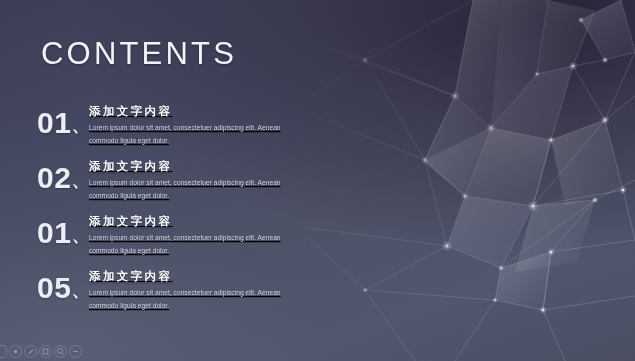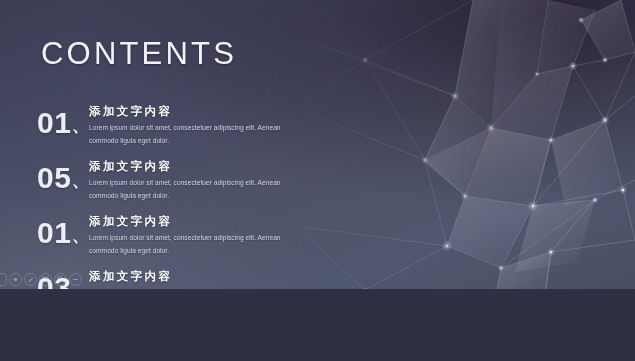--- a/index.html
+++ b/index.html
@@ -3,21 +3,21 @@
 <meta charset="utf-8">
 <style>
   html, body {
     margin: 0;
     padding: 0;
     background: #2f3044;
   }
   #slide {
     position: relative;
     width: 635px;
-    height: 289px;
+    height: 361px;
     overflow: hidden;
     font-family: "Liberation Sans", "DejaVu Sans", sans-serif;
     background:
       radial-gradient(120% 110% at 86% 4%, rgba(38,32,52,0.95) 0%, rgba(46,42,62,0.55) 28%, rgba(60,62,86,0.0) 62%),
       radial-gradient(90% 80% at 10% 96%, rgba(96,104,128,0.55) 0%, rgba(80,88,112,0.20) 45%, rgba(60,62,86,0.0) 75%),
       linear-gradient(160deg, #3c3e56 0%, #474a63 34%, #4e5166 56%, #50576e 78%, #4b4e63 100%);
   }
 
   
   #network {
@@ -67,20 +67,21 @@
   .num .dun {
     font-size: 19px;
     vertical-align: 2px;
     letter-spacing: 0;
   }
   .body {
     position: absolute;
     left: 89px;
     top: 0;
     width: 210px;
+    text-decoration: underline;
   }
   .heading {
     font-size: 11.5px;
     font-weight: bold;
     color: #ffffff;
     letter-spacing: 2.4px;
     line-height: 1.25;
     margin: 0 0 4px 0;
     white-space: nowrap;
     text-shadow: 0 1px 2px rgba(20,20,35,0.40);
@@ -262,37 +263,37 @@
 
     <div class="row">
       <div class="num"><span>01</span><span class="dun">、</span></div>
       <div class="body">
         <p class="heading">添加文字内容</p>
         <p class="desc">Lorem ipsum dolor sit amet, consectetuer adipiscing elit. Aenean commodo ligula eget dolor.</p>
       </div>
     </div>
 
     <div class="row">
-      <div class="num"><span>05</span><span class="dun">、</span></div>
+      <div class="num"><span>02</span><span class="dun">、</span></div>
       <div class="body">
         <p class="heading">添加文字内容</p>
         <p class="desc">Lorem ipsum dolor sit amet, consectetuer adipiscing elit. Aenean commodo ligula eget dolor.</p>
       </div>
     </div>
 
     <div class="row">
       <div class="num"><span>01</span><span class="dun">、</span></div>
       <div class="body">
         <p class="heading">添加文字内容</p>
         <p class="desc">Lorem ipsum dolor sit amet, consectetuer adipiscing elit. Aenean commodo ligula eget dolor.</p>
       </div>
     </div>
 
     <div class="row">
-      <div class="num"><span>03</span><span class="dun">、</span></div>
+      <div class="num"><span>05</span><span class="dun">、</span></div>
       <div class="body">
         <p class="heading">添加文字内容</p>
         <p class="desc">Lorem ipsum dolor sit amet, consectetuer adipiscing elit. Aenean commodo ligula eget dolor.</p>
       </div>
     </div>
 
   </div>
 
   <div id="statusbar">
     <div class="sb-icon clipped"></div>

